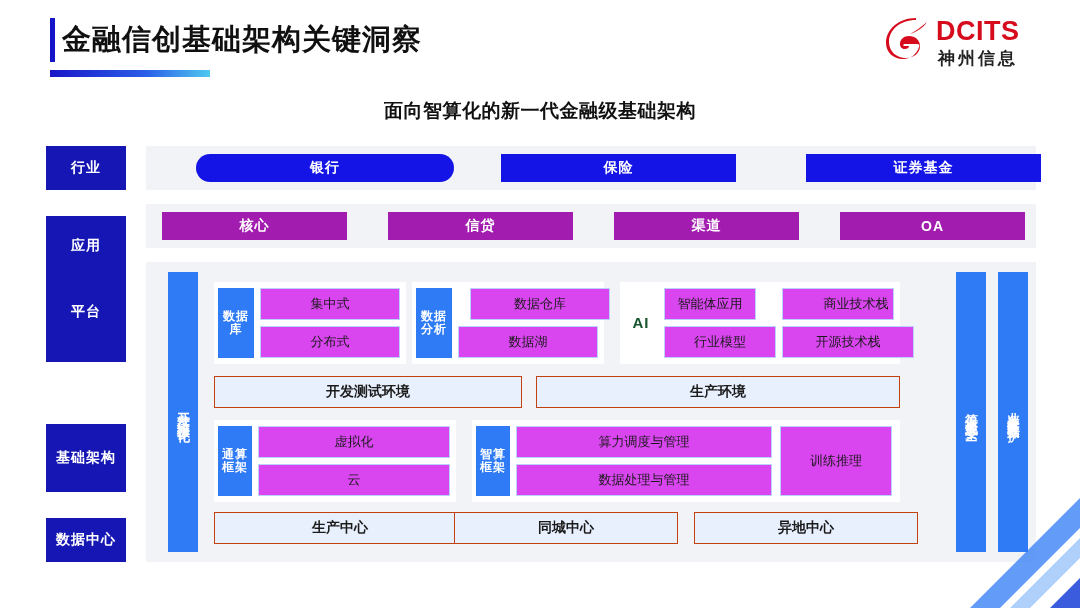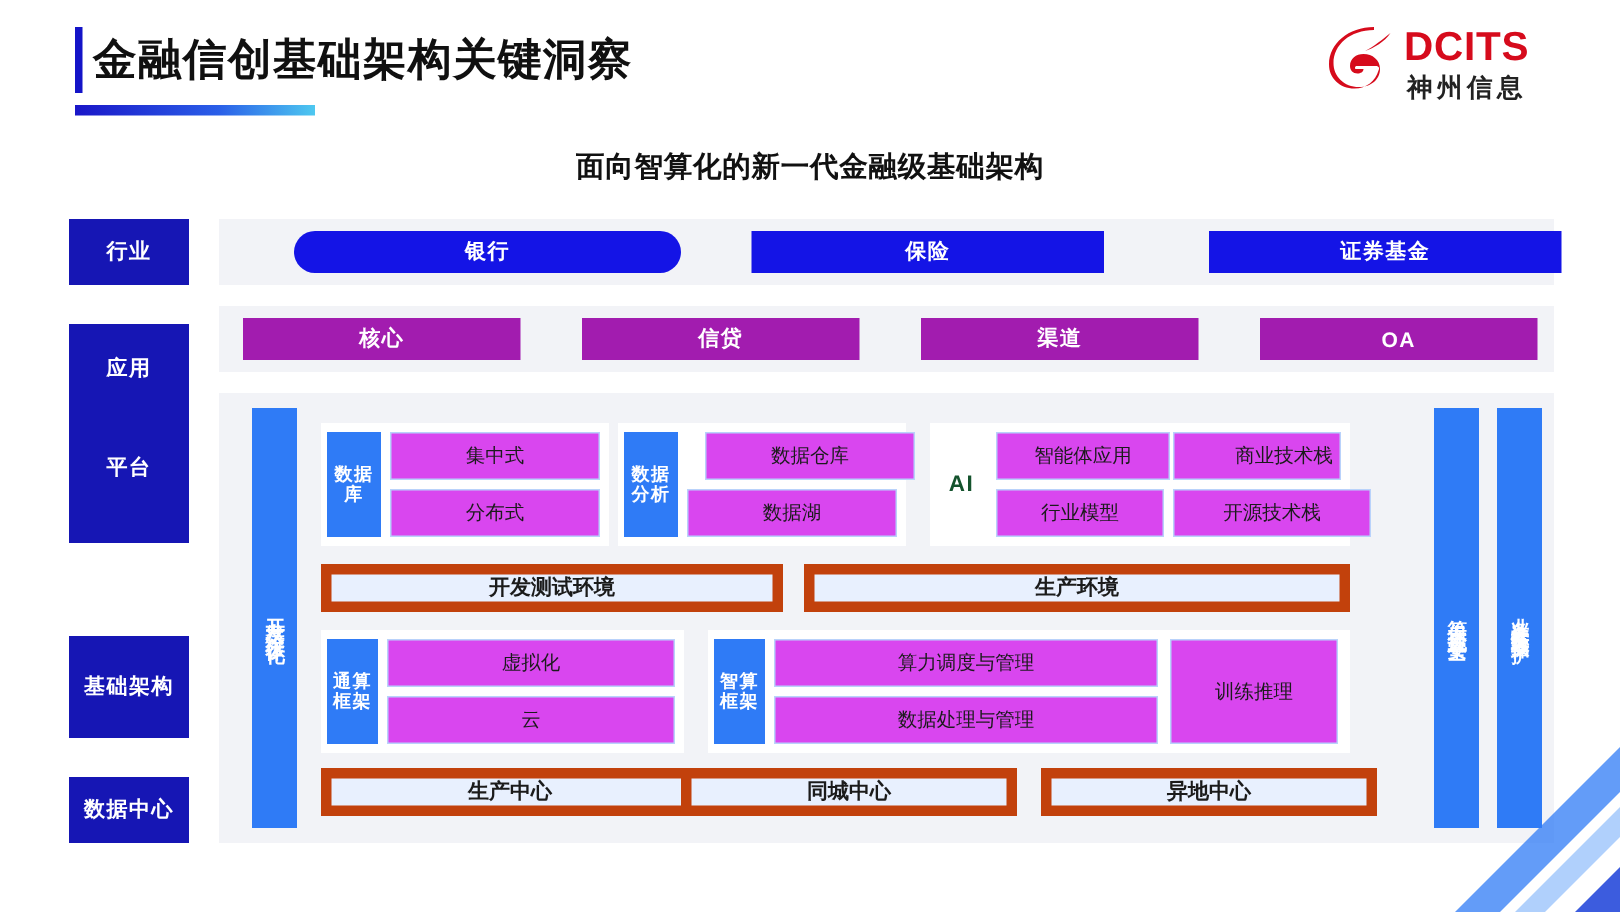--- a/index.html
+++ b/index.html
@@ -206,21 +206,21 @@
     color: #1b1b1b;
     font-size: 13px;
     display: flex;
     align-items: center;
     justify-content: center;
     box-sizing: border-box;
   }
   .wide-cell {
     position: absolute;
     background: #e8f0fe;
-    border: 7px solid #c2410c;
+    border: 1px solid #c2410c;
     color: #1b1b1b;
     font-size: 14px;
     font-weight: bold;
     display: flex;
     align-items: center;
     justify-content: center;
     box-sizing: border-box;
   }
 
   
@@ -290,21 +290,21 @@
     </div>
 
     <div class="group" style="left:266px;top:20px;width:192px;height:82px;">
       <div class="group-label" style="left:4px;top:6px;width:36px;height:70px;">数据分析</div>
       <div class="subcell" style="left:46px;top:6px;width:140px;height:32px;margin-left:12px;">数据仓库</div>
       <div class="subcell" style="left:46px;top:44px;width:140px;height:32px;">数据湖</div>
     </div>
 
     <div class="group" style="left:474px;top:20px;width:280px;height:82px;">
       <div class="group-label plain" style="left:2px;top:6px;width:38px;height:70px;">AI</div>
-      <div class="subcell" style="left:44px;top:6px;width:116px;height:32px;text-align:center;">智能体应用</div>
+      <div class="subcell" style="left:44px;top:6px;width:92px;height:32px;text-align:center;">智能体应用</div>
       <div class="subcell" style="left:162px;top:6px;width:112px;height:32px;padding-left:36px;">商业技术栈</div>
       <div class="subcell" style="left:44px;top:44px;width:112px;height:32px;">行业模型</div>
       <div class="subcell" style="left:162px;top:44px;width:132px;height:32px;">开源技术栈</div>
     </div>
 
     <div class="wide-cell" style="left:68px;top:114px;width:308px;height:32px;">开发测试环境</div>
     <div class="wide-cell" style="left:390px;top:114px;width:364px;height:32px;">生产环境</div>
 
     <div class="group" style="left:68px;top:158px;width:242px;height:82px;">
       <div class="group-label" style="left:4px;top:6px;width:34px;height:70px;">通算框架</div>

